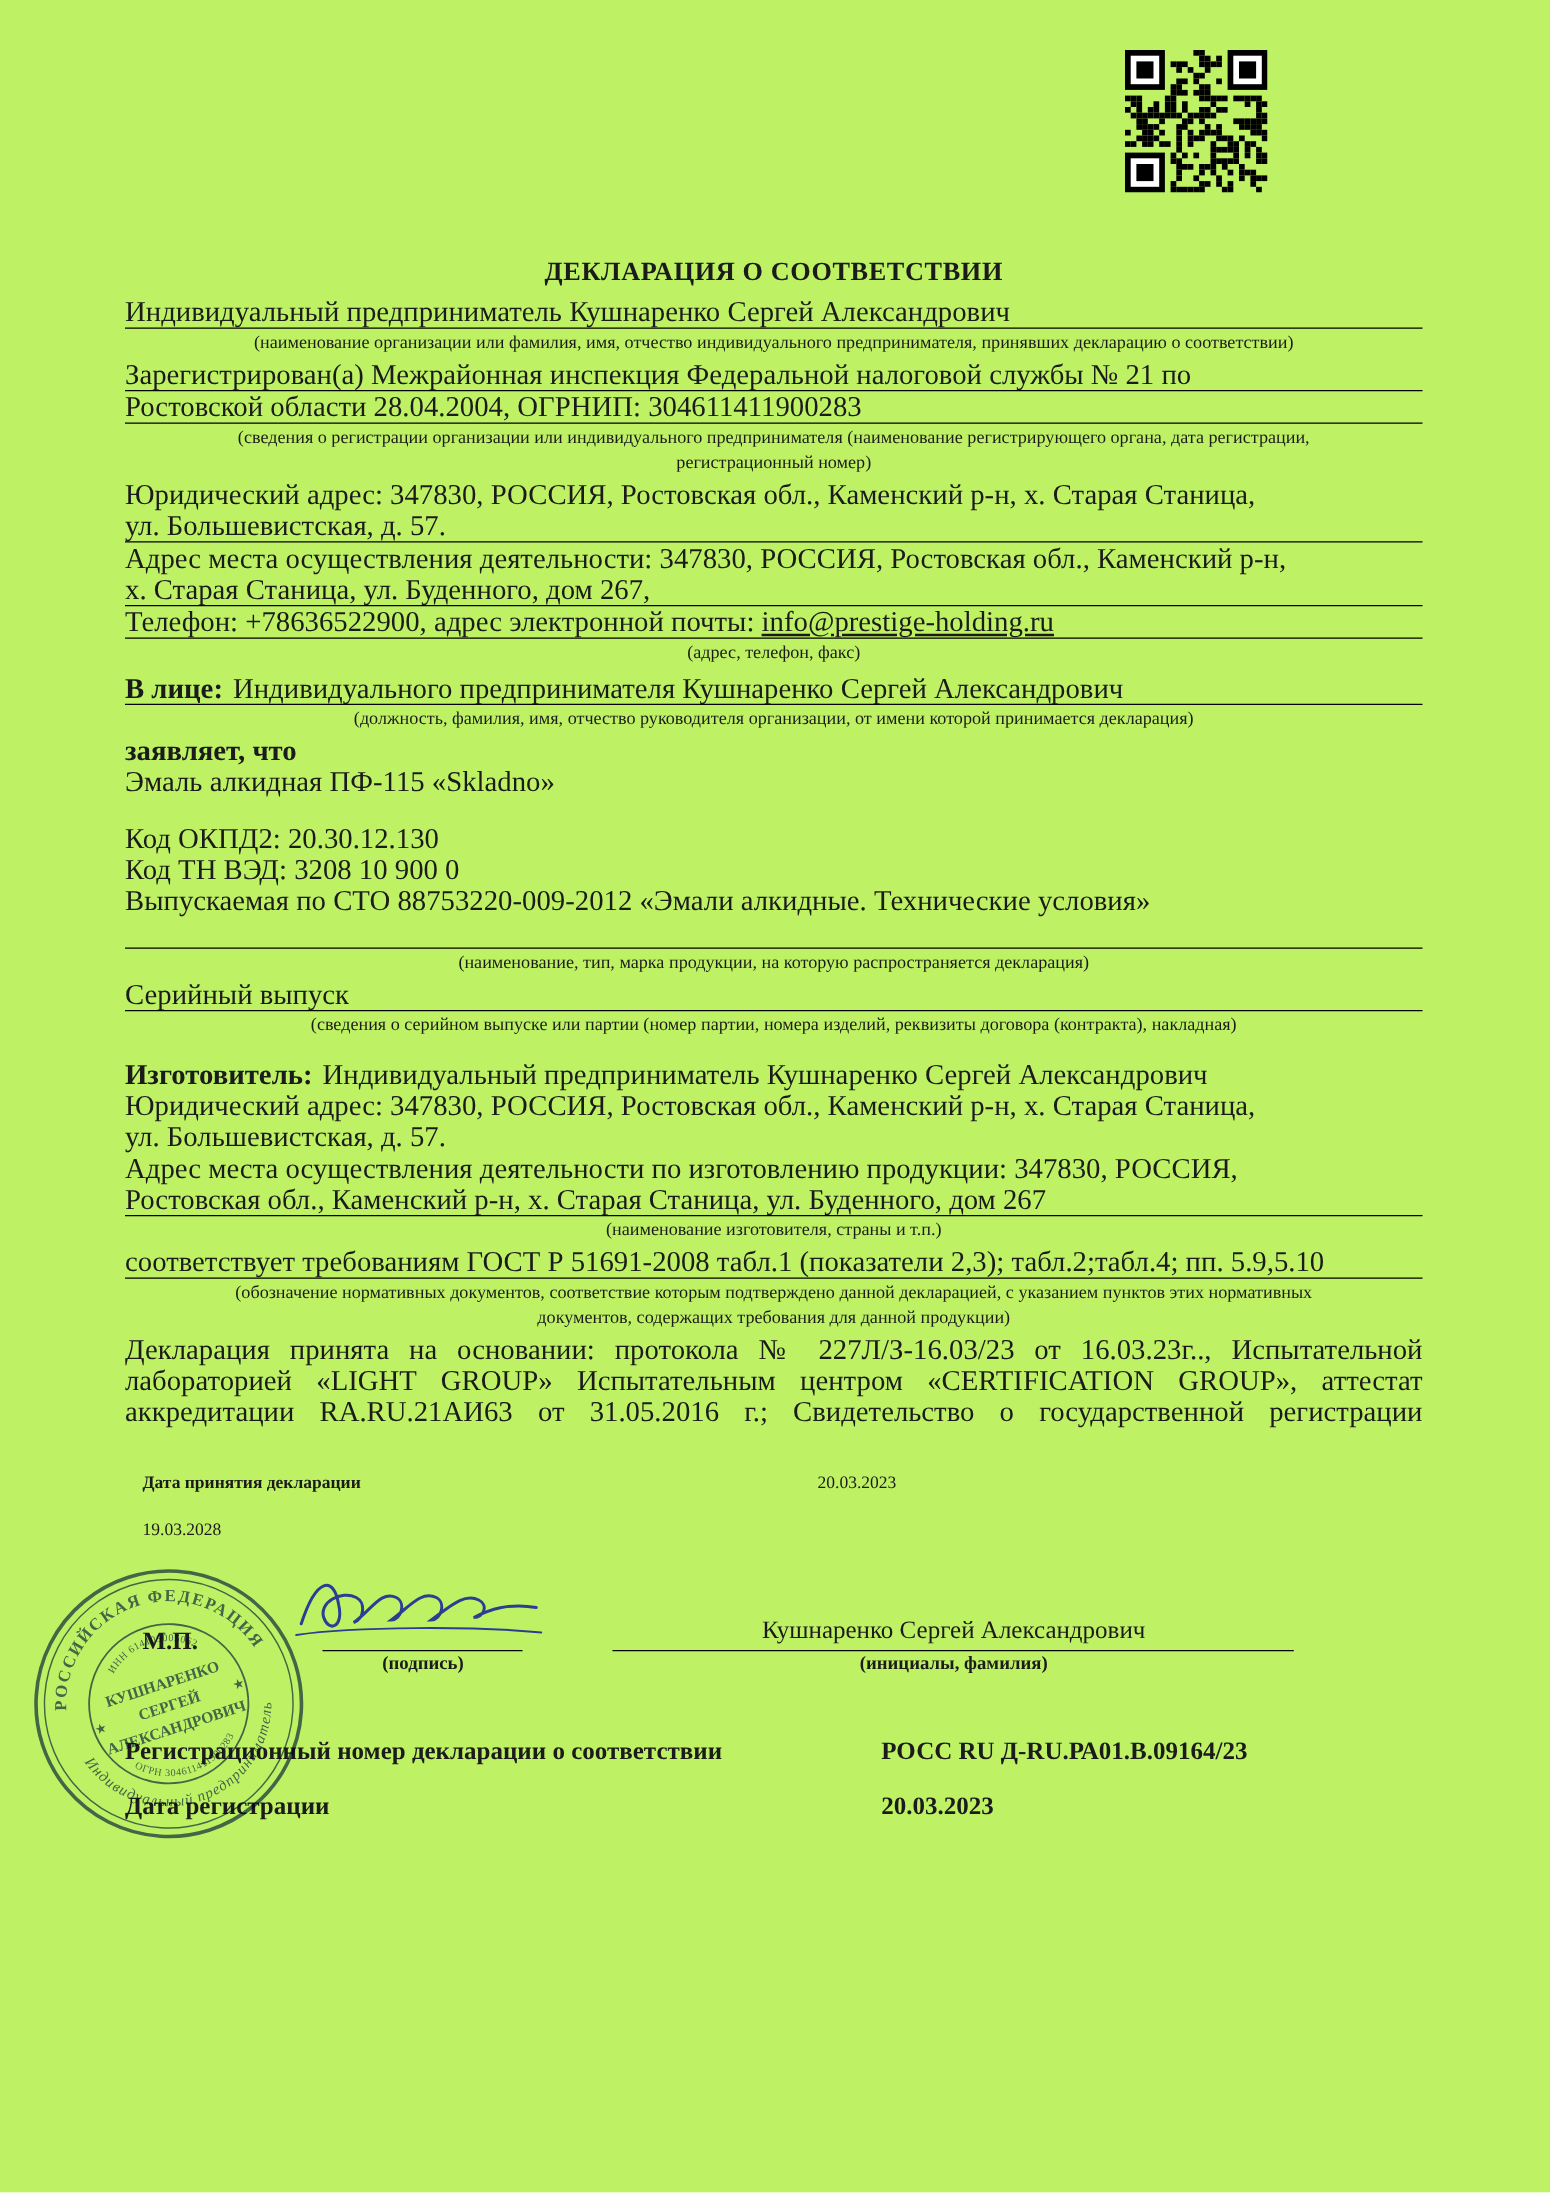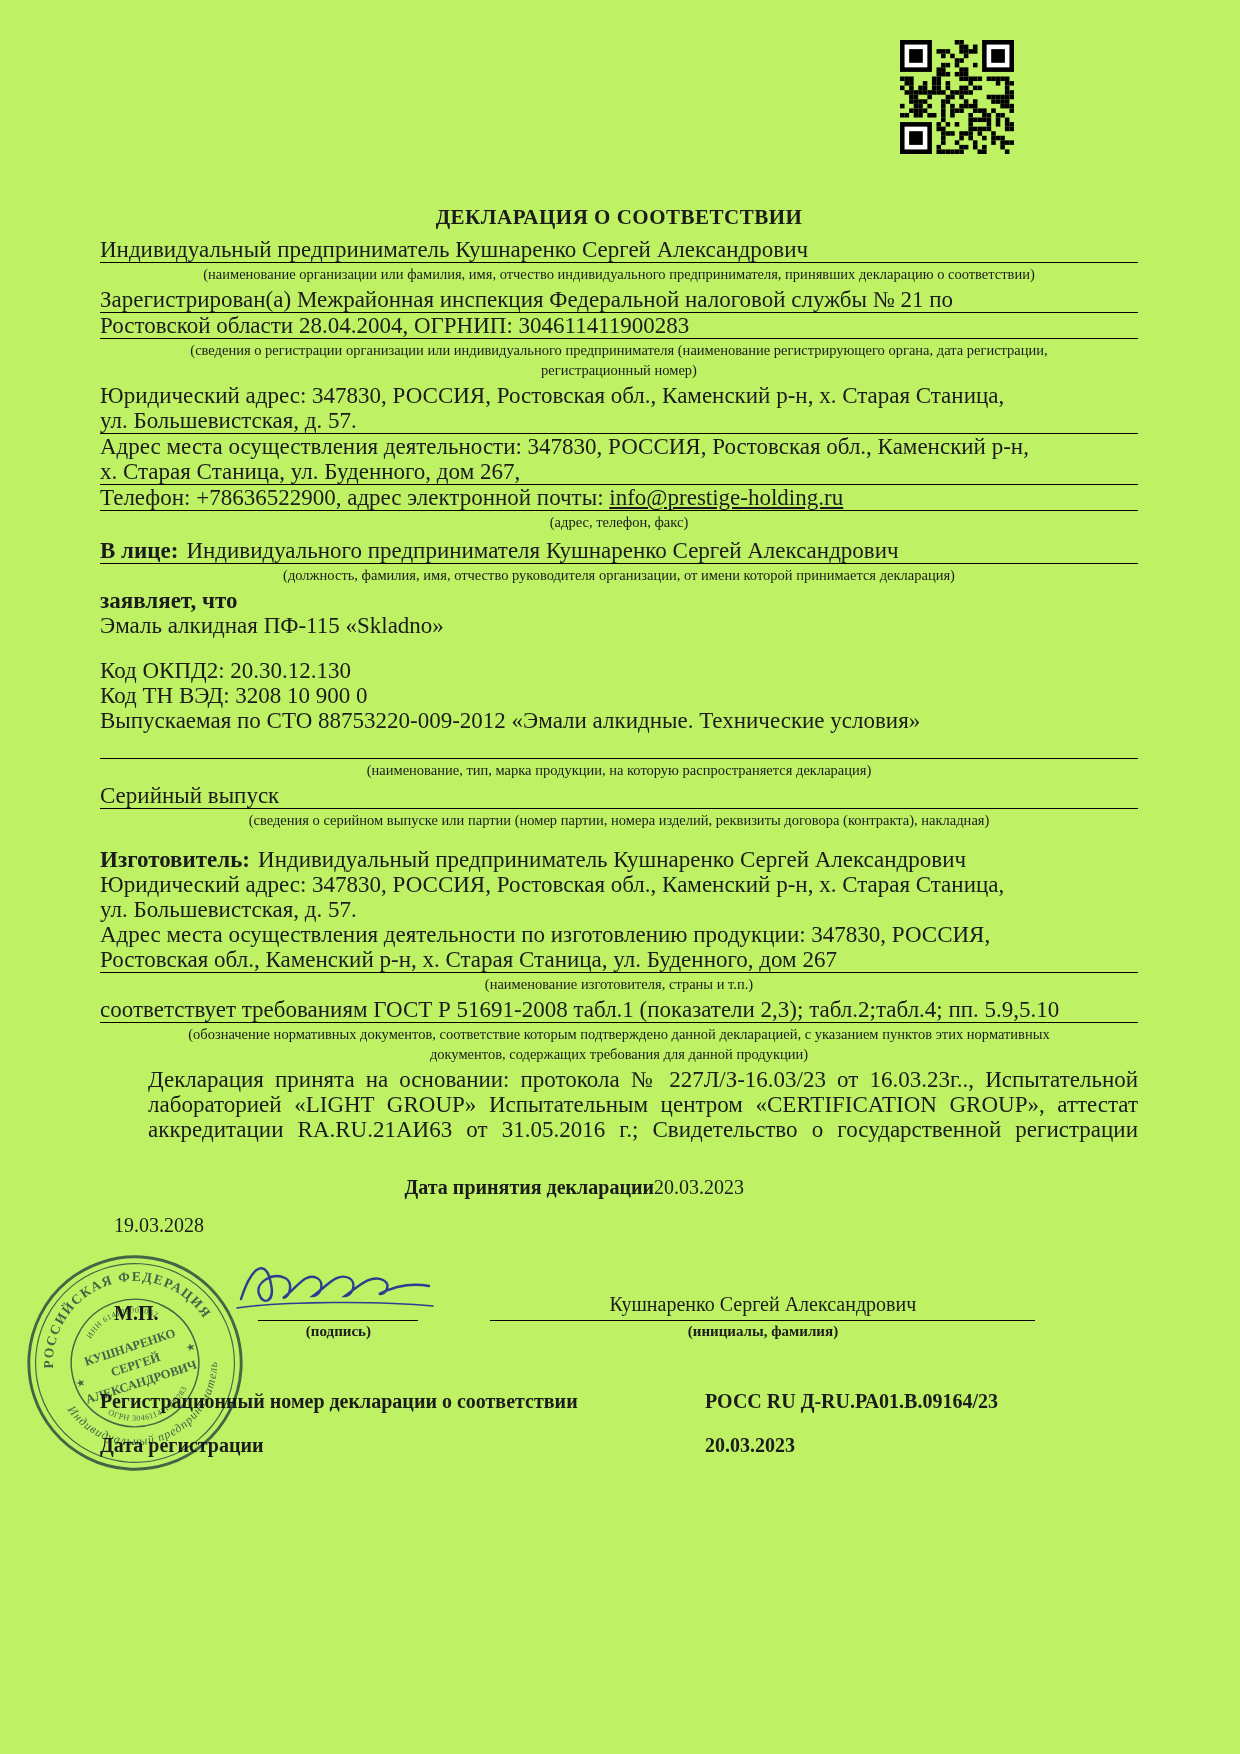--- a/index.html
+++ b/index.html
@@ -12,23 +12,23 @@
     overflow:hidden;
   }
   .content{position:absolute;left:100px;right:102px;top:0;padding-top:205px;}
   .title{text-align:center;font-weight:bold;font-size:21px;letter-spacing:.5px;margin-bottom:7px;}
   .line{font-size:23px;line-height:25px;}
   .u{border-bottom:1px solid #000;}
   .caption{font-size:14.5px;line-height:20px;text-align:center;max-width:880px;margin:1px auto 3px;}
   .bold{font-weight:bold;}
   .lbl{font-weight:bold;margin-right:8px;}
   .email{text-decoration:underline;}
-  .just{text-align:justify;text-align-last:justify;margin-left:48px;}
+  .just{text-align:justify;text-align-last:justify;}
   .blank-rule{height:25px;border-bottom:1px solid #000;} .sp14{height:14px;} .sp20{height:20px;}
-  .drow{display:flex;margin-top:12px;font-size:20px;line-height:26px;padding-left:14px;text-align:right;}
+  .drow{display:flex;margin-top:12px;font-size:14px;line-height:26px;padding-left:14px;}
   .drow .dl{width:540px;font-weight:bold;}
   .rrow{display:flex;font-size:20px;line-height:26px;}
   .rrow .rl{width:605px;font-weight:bold;}
   .rrow .rv{font-weight:bold;}
   .sig-area{position:relative;display:flex;align-items:flex-end;margin-top:30px;height:72px;}
   .mp{font-size:20px;font-weight:bold;margin-left:14px;align-self:center;margin-top:18px;font-family:Liberation Serif, serif;}
   .sig-sign{position:relative;width:160px;margin-left:100px;text-align:center;}
   .sig-rule{border-bottom:1px solid #000;height:24px;}
   .sig-cap{font-size:15px;font-weight:bold;padding-top:2px;}
   .sig-name{width:545px;margin-left:72px;text-align:center;}

